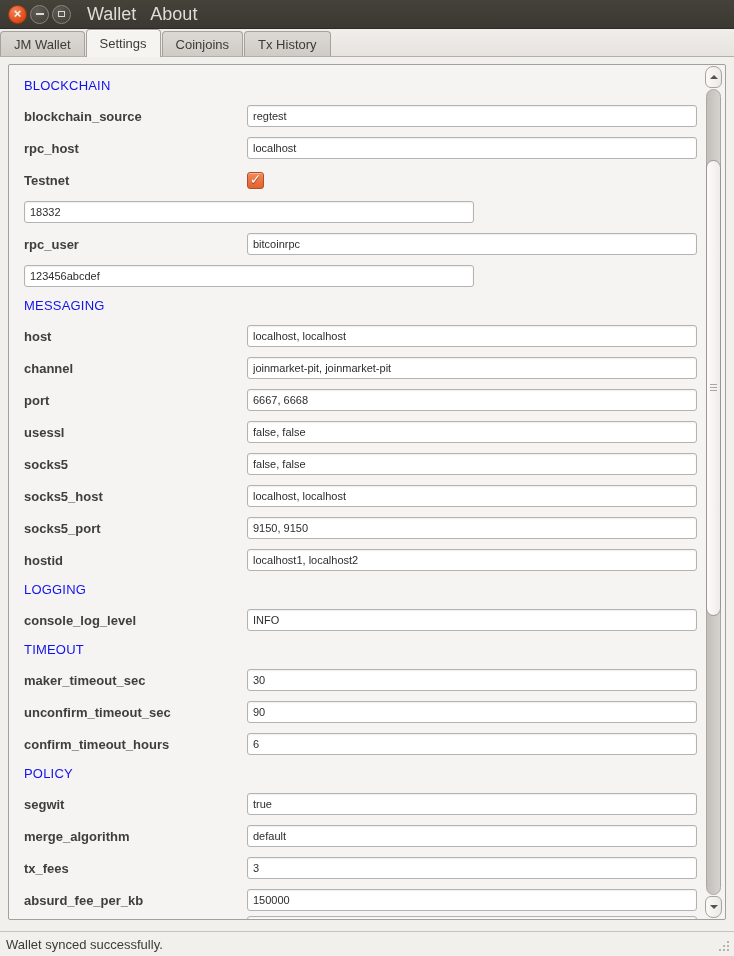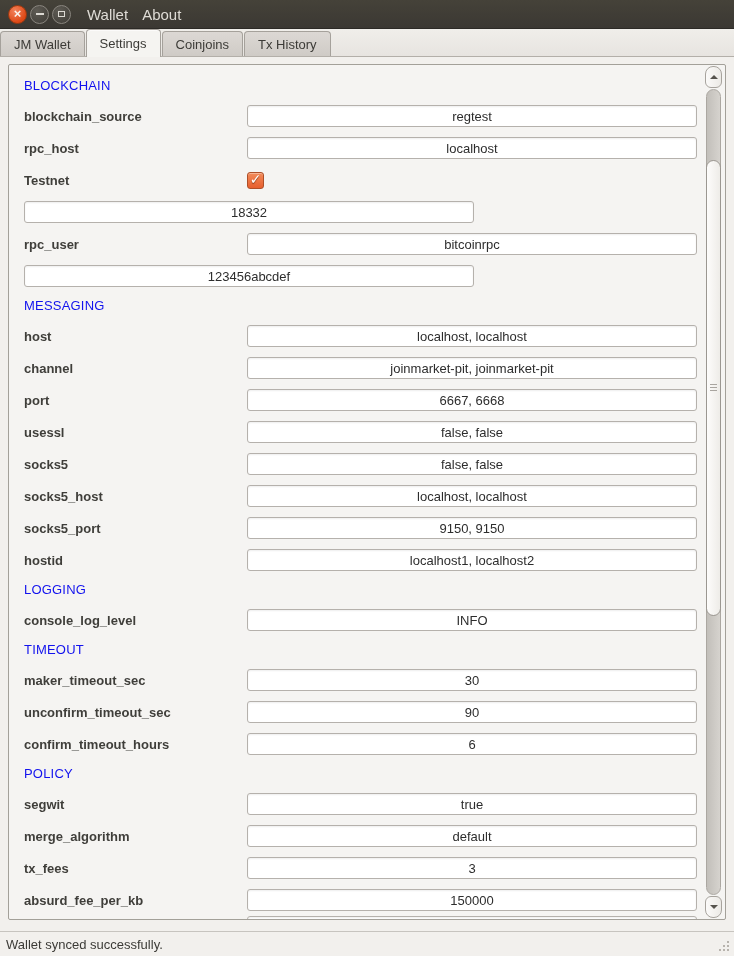--- a/index.html
+++ b/index.html
@@ -25,21 +25,21 @@
     background: radial-gradient(circle at 35% 30%, #f2835c, #de4815 70%);
     border: 1px solid #a03a10;
   }
   .wbtn.dim {
     background: radial-gradient(circle at 35% 30%, #5f5c55, #46433d 75%);
     border: 1px solid #8a867f;
   }
   .glyph-x { color: #fbf4ee; font-size: 13px; font-weight: bold; line-height: 1; margin-top: -1px; }
   .glyph-minus { width: 8px; height: 2px; background: #dcd9d3; }
   .glyph-square { width: 7px; height: 6px; border: 1.5px solid #dcd9d3; }
-  .menu-item { color: #dfdcd6; font-size: 15px; margin-left: 14px; cursor: pointer; }
+  .menu-item { color: #dfdcd6; font-size: 18px; margin-left: 14px; cursor: pointer; }
   .menu-item:first-of-type { margin-left: 13px; }
   
   .tabbar {
     height: 28px; background: linear-gradient(#f0eeea, #e7e4e0);
     border-bottom: 1px solid #b3afa9;
     display: flex; align-items: flex-end; padding-left: 0;
     position: relative; z-index: 1;
   }
   .tab {
     height: 25px; padding: 0 13px; margin-right: 1px;
@@ -65,24 +65,23 @@
   .sec-header {
     padding: 6px 0 4px 15px; font-size: 13px; color: #1212ee;
     letter-spacing: 0.2px; height: 28px;
   }
   .row { display: flex; align-items: center; height: 32px; padding-left: 15px; }
   .row .lbl { width: 223px; flex: none; font-size: 13px; color: #3f3e3a; font-weight: bold; }
   .row .txt {
     width: 450px; height: 22px; flex: none;
     border: 1px solid #b5b1ac; border-radius: 3px; background: #ffffff;
     font-family: "Liberation Sans", "DejaVu Sans", sans-serif;
-    font-size: 13px; color: #2d2d2d; padding: 0 5px;
+    font-size: 11px; color: #2d2d2d; padding: 0 5px;
     box-shadow: inset 0 1px 2px rgba(0,0,0,0.07);
     outline: none;
-    text-align: center;
   }
   .row.partial { align-items: flex-start; }
   .row.partial .txt { margin-top: 0; }
   .checkbox {
     width: 17px; height: 17px; border-radius: 3px; cursor: pointer;
     border: 1px solid #ae4f28;
     background: linear-gradient(#f4order8d5c, #e8612f);
     background: linear-gradient(#f28b5a, #e75f2e);
     box-shadow: inset 0 1px 0 rgba(255,255,255,0.35);
     display: flex; align-items: center; justify-content: center;

